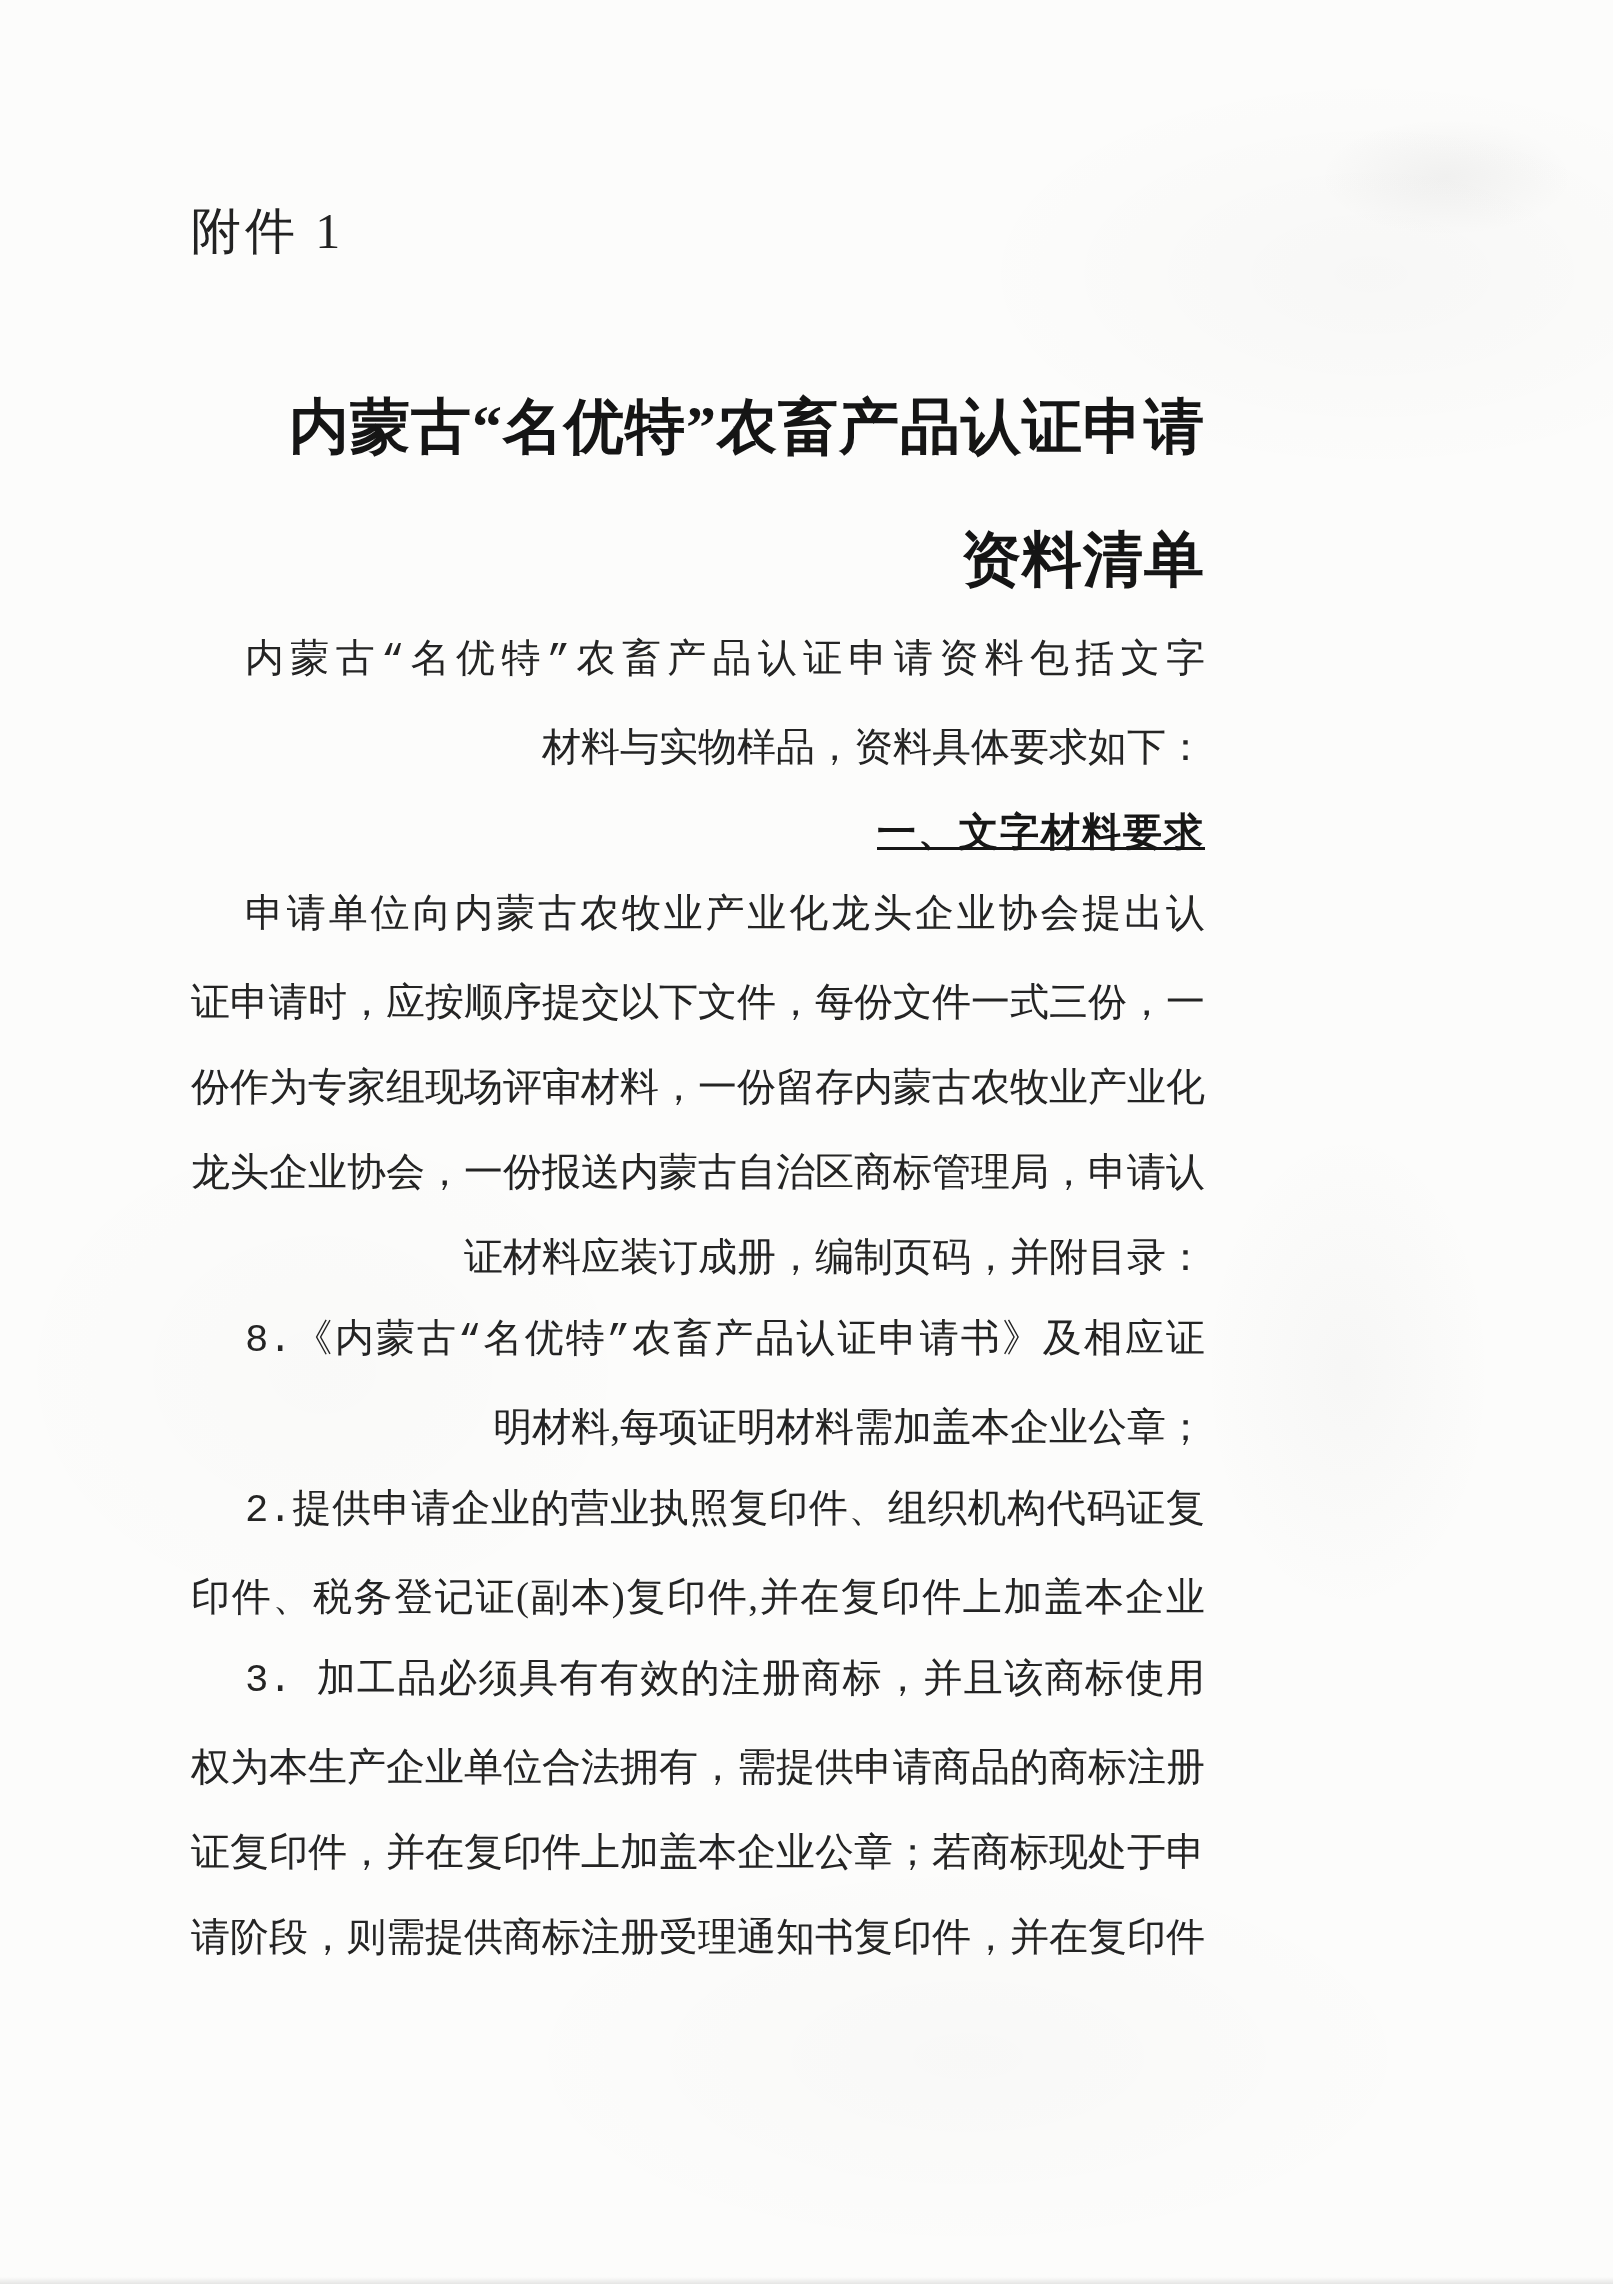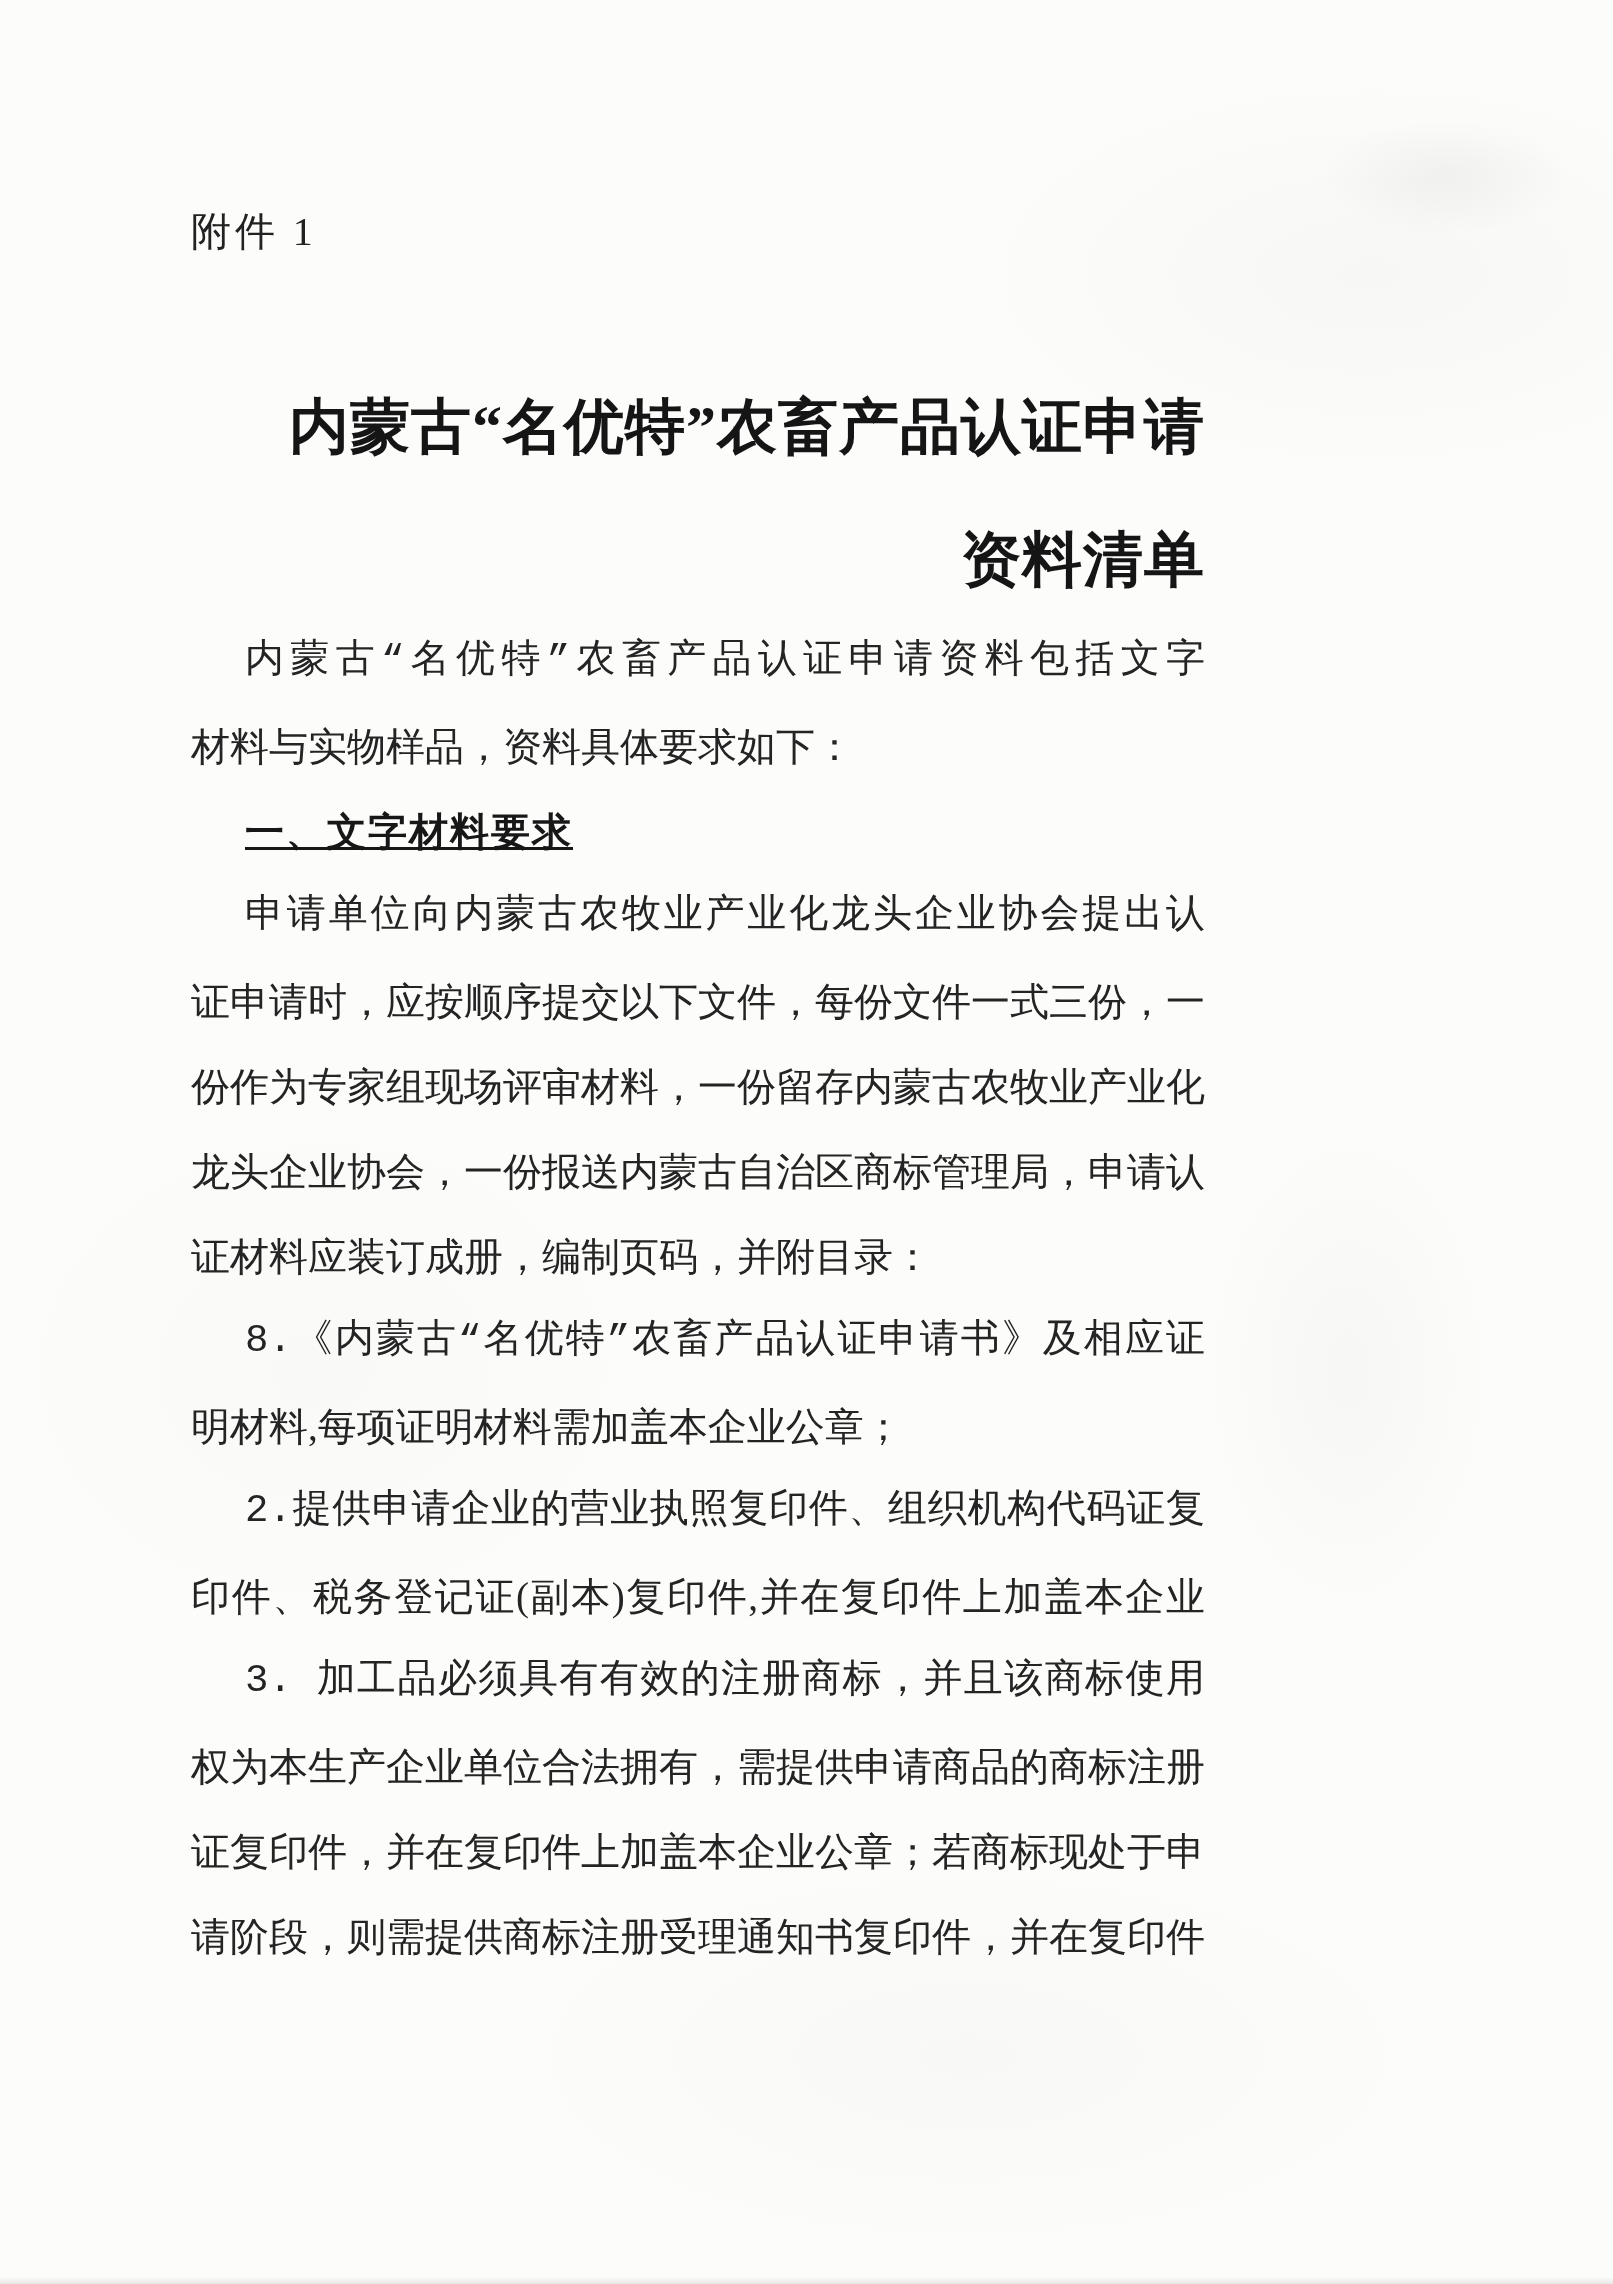--- a/index.html
+++ b/index.html
@@ -14,21 +14,21 @@
       radial-gradient(ellipse 686px 294px at 60% 90%, rgba(0,0,0,0.015), rgba(0,0,0,0) 70%),
       #fcfcfb;
     overflow: hidden;
     font-family: "Liberation Serif", serif;
     color: #1d1d1d;
   }
   .attachment {
     position: absolute;
     top: 201px;
     left: 191px;
-    font-size: 40px;
+    font-size: 50px;
     line-height: 61px;
     letter-spacing: 3.9px;
     color: #222;
   }
   .title-block {
     position: absolute;
     top: 361px;
     left: 191px;
     width: 1014px;
     text-align: center;
@@ -47,21 +47,21 @@
     position: absolute;
     top: 619px;
     left: 191px;
     width: 1014px;
   }
   .line {
     height: 85px;
     line-height: 85px;
     font-size: 39px;
     color: #242424;
-    text-align: left;
+    text-align: right;
   }
   .line.full {
     text-align: justify;
     text-align-last: justify;
     text-justify: inter-character;
   }
   .line.indent { text-indent: 54px; font-family: Liberation Mono, monospace; }
   .line.heading {
     font-family: "Liberation Sans", sans-serif;
     font-weight: 700;

